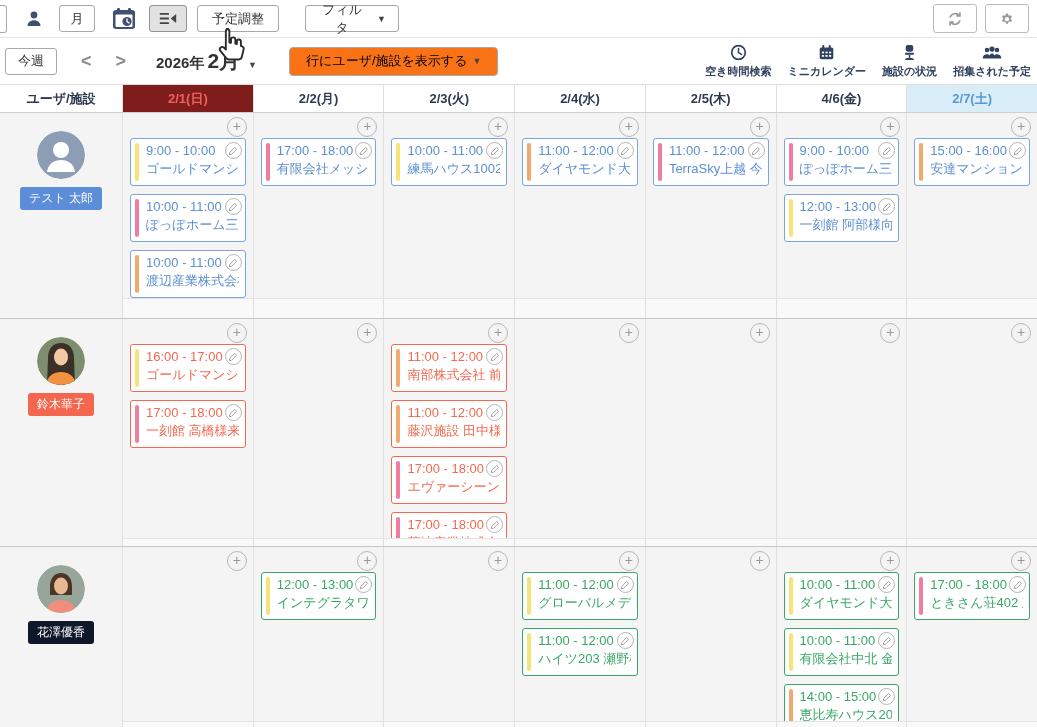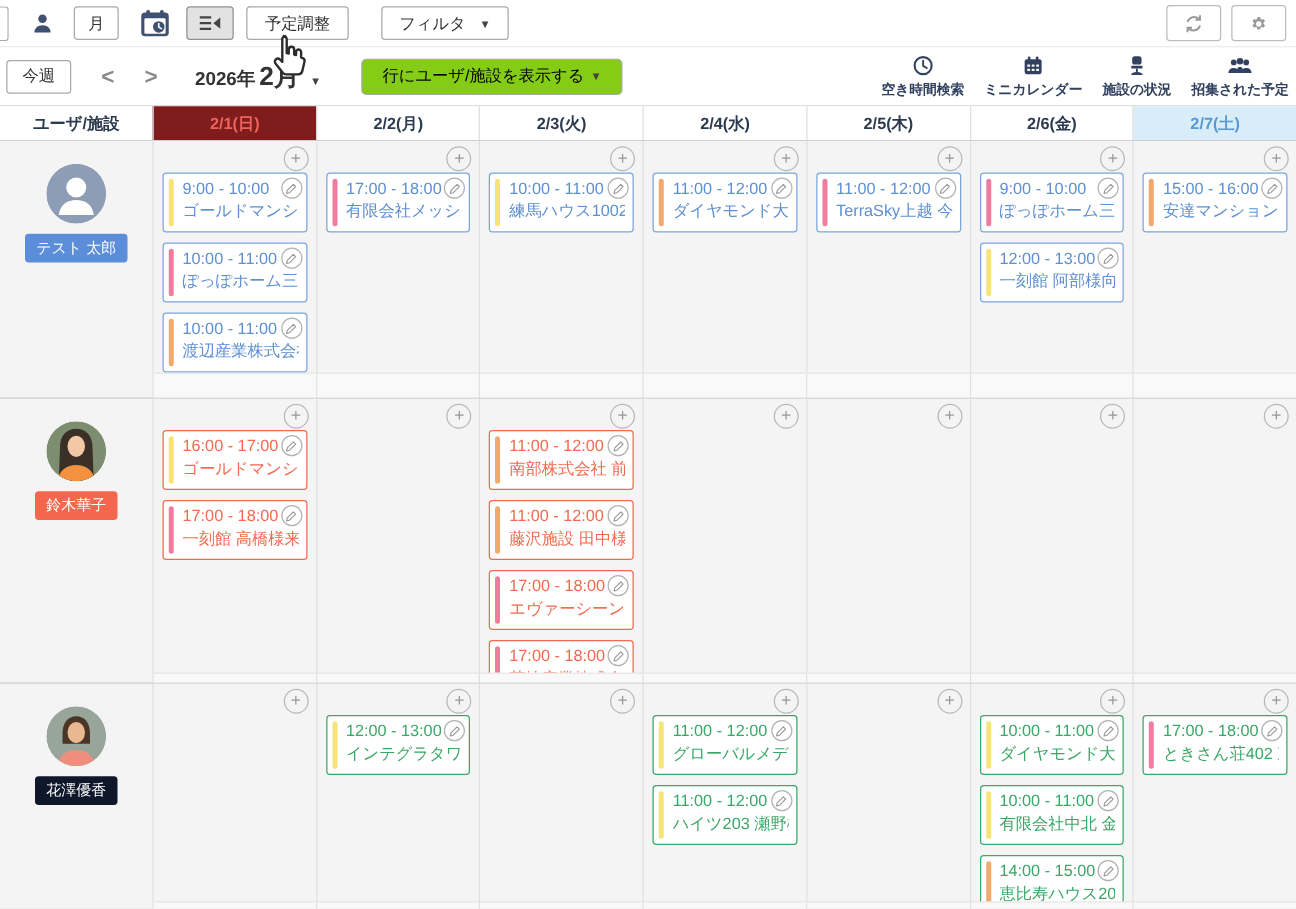--- a/index.html
+++ b/index.html
@@ -7,33 +7,33 @@
     font-family:"Liberation Sans","DejaVu Sans",sans-serif; color:#333; }
   .stage { position:relative; width:1037px; height:727px; background:#fff; }
 
   
   .toolbar1 { height:38px; display:flex; align-items:center; border-bottom:1px solid #e6e6e6; background:#fff; }
   .edge-btn { width:7px; height:28px; border:1px solid #a9a9a9; border-left:none; border-radius:0 3px 3px 0; margin-right:12px; background:#fff; }
   .tb-icon { display:flex; align-items:center; justify-content:center; width:30px; height:30px; }
   .btn { border:1px solid #a9a9a9; border-radius:3px; background:#fff; font-size:13px; color:#333;
          padding:4px 12px; display:inline-flex; align-items:center; justify-content:center; cursor:pointer; height:27px; }
   .btn.active { background:#e2e2e2; border-color:#909090; }
-  .btn.wide { width:102px; gap:6px; }
+  .btn.wide { width:94px; gap:6px; }
   .caret { font-size:9px; color:#444; margin-left:5px; }
   .spacer { flex:1; }
   .sq-btn { width:44px; height:29px; border:1px solid #bcbcbc; border-radius:3px; background:#fff;
             display:flex; align-items:center; justify-content:center; margin-right:8px; color:#9a9a9a; }
 
   
   .toolbar2 { height:46px; display:flex; align-items:center; background:#fff; }
   .chev { font-size:18px; font-weight:bold; color:#8a8a8a; padding:0 12px; cursor:pointer; }
   .dategrp { display:flex; align-items:baseline; margin:0 10px 0 18px; cursor:pointer; }
   .yeartxt { font-size:15px; font-weight:bold; }
   .monthtxt { font-size:21px; font-weight:bold; margin-left:3px; }
-  .rowdisp { border:1px solid #a9a9a9; border-radius:4px; background:#84cc16; font-size:13px;
+  .rowdisp { border:1px solid #a9a9a9; border-radius:4px; background:#f97316; font-size:13px;
              padding:5px 16px; margin-left:22px; cursor:pointer; height:29px; display:flex; align-items:center; }
   .quick { display:flex; align-items:flex-start; gap:16px; margin-right:6px; }
   .qa { display:flex; flex-direction:column; align-items:center; gap:2px; cursor:pointer; }
   .qa .qa-label { font-size:11px; font-weight:bold; color:#32415f; white-space:nowrap; }
   .qa .qa-ic { height:18px; display:flex; align-items:center; justify-content:center; }
 
   
   .cal { border-top:1px solid #ddd; }
   .hdr { display:flex; height:28px; border-bottom:1px solid #cfcfcf; background:#fff; }
   .hdr .corner { width:122px; display:flex; align-items:center; justify-content:center;
@@ -180,21 +180,21 @@
   </div>
 
   <div class="cal">
     <div class="hdr">
       <div class="corner">ユーザ/施設</div>
     <div class="hcell sun">2/1(日)</div>
         <div class="hcell">2/2(月)</div>
         <div class="hcell">2/3(火)</div>
         <div class="hcell">2/4(水)</div>
         <div class="hcell">2/5(木)</div>
-        <div class="hcell">2/6(金)</div>
+        <div class="hcell">4/6(金)</div>
         <div class="hcell sat">2/7(土)</div>
       </div>
     <div id="cal-body">
         <div class="cal-row" style="height: 206px;">
           <div class="user-cell">
             <div class="avatar"><svg width="48" height="48" viewBox="0 0 48 48">
                 <circle cx="24" cy="24" r="24" fill="#8c9db5"></circle>
                 <circle cx="24" cy="19" r="8" fill="#fff"></circle>
                 <path d="M10 41c1-8 6.5-12 14-12s13 4 14 12z" fill="#fff"></path>
               </svg></div>

